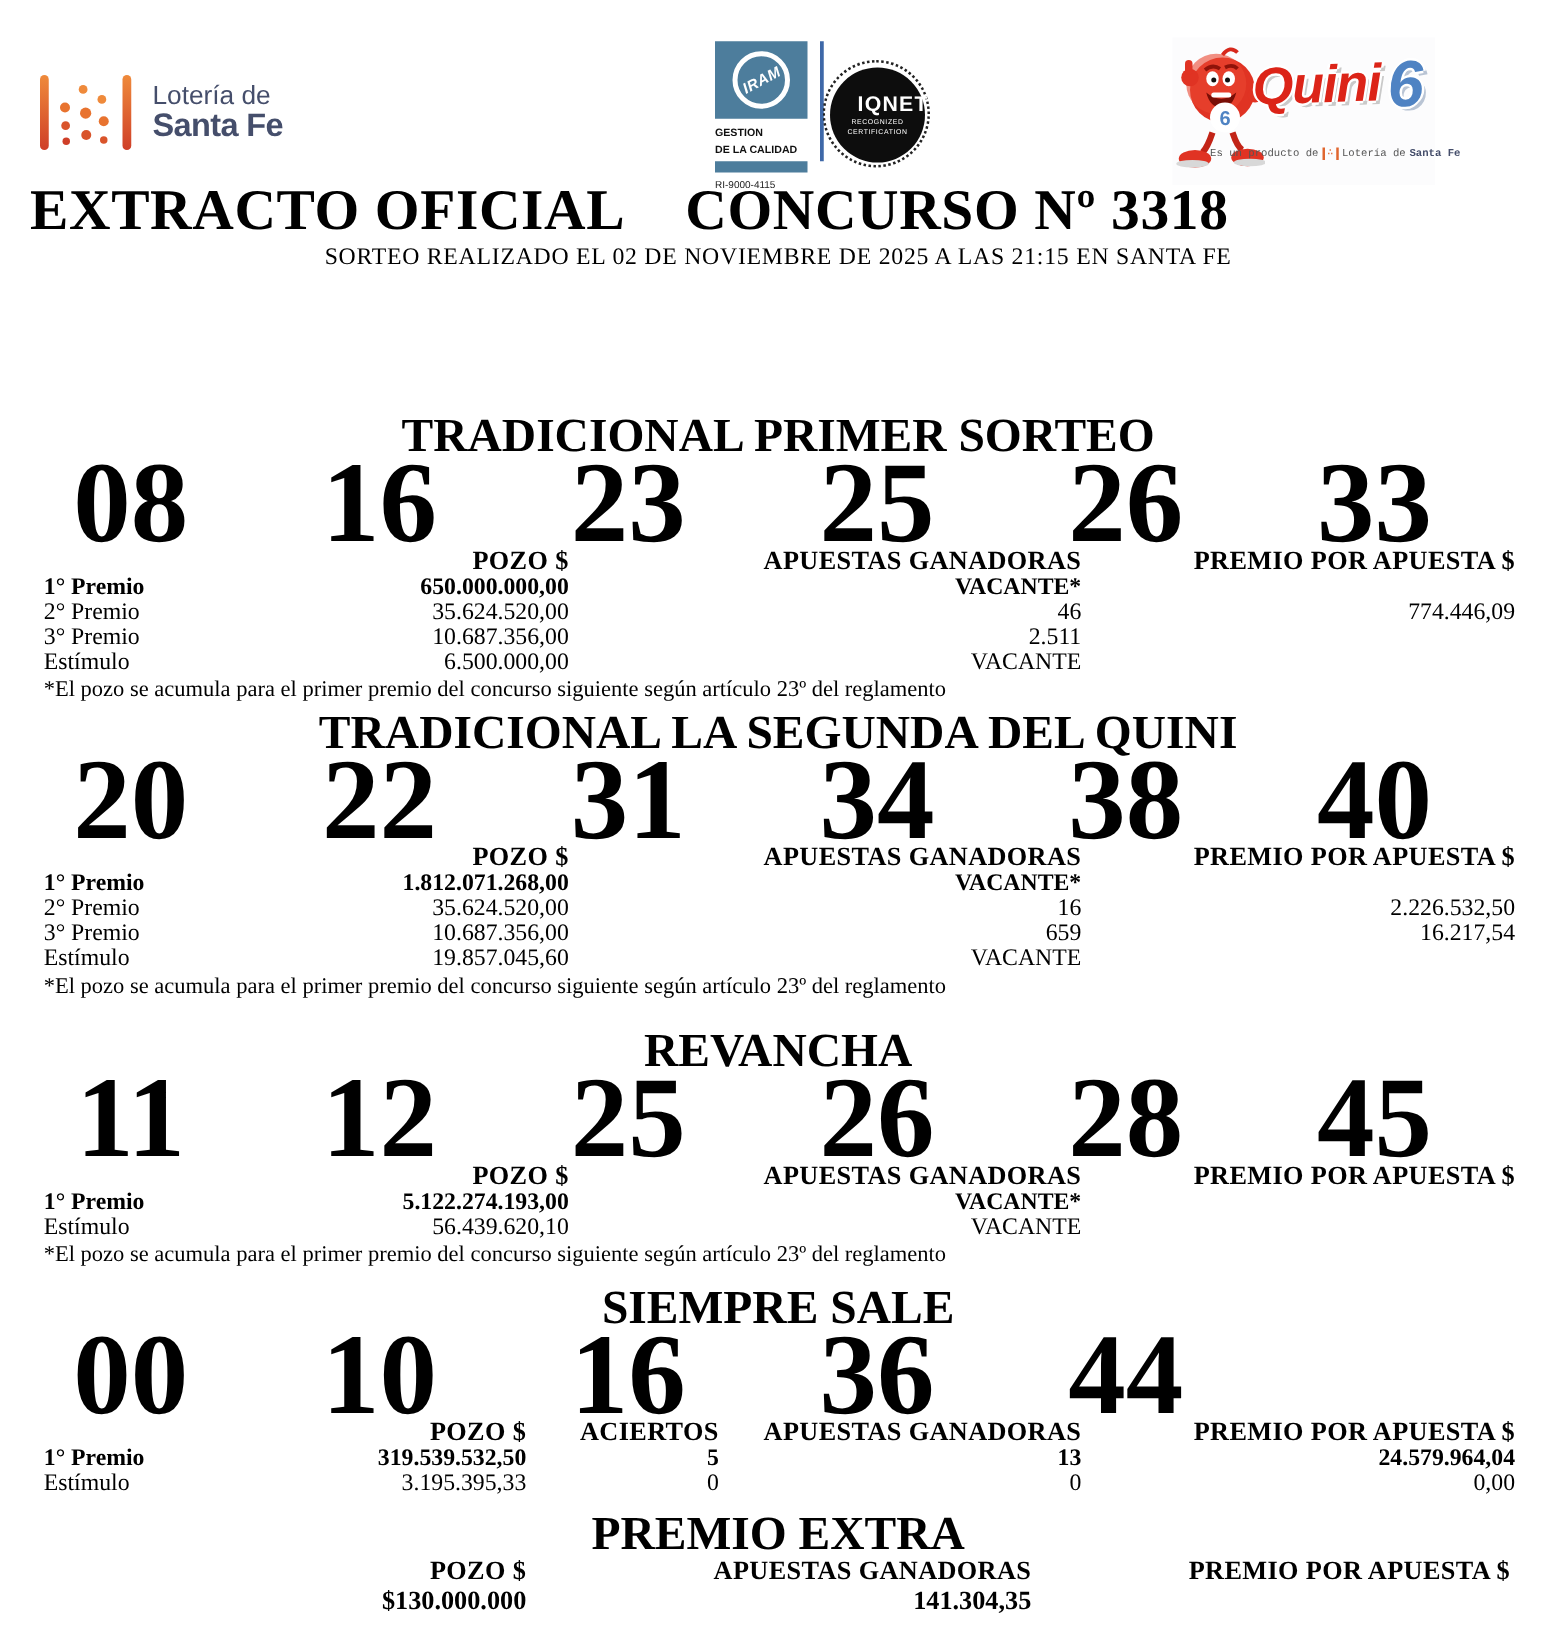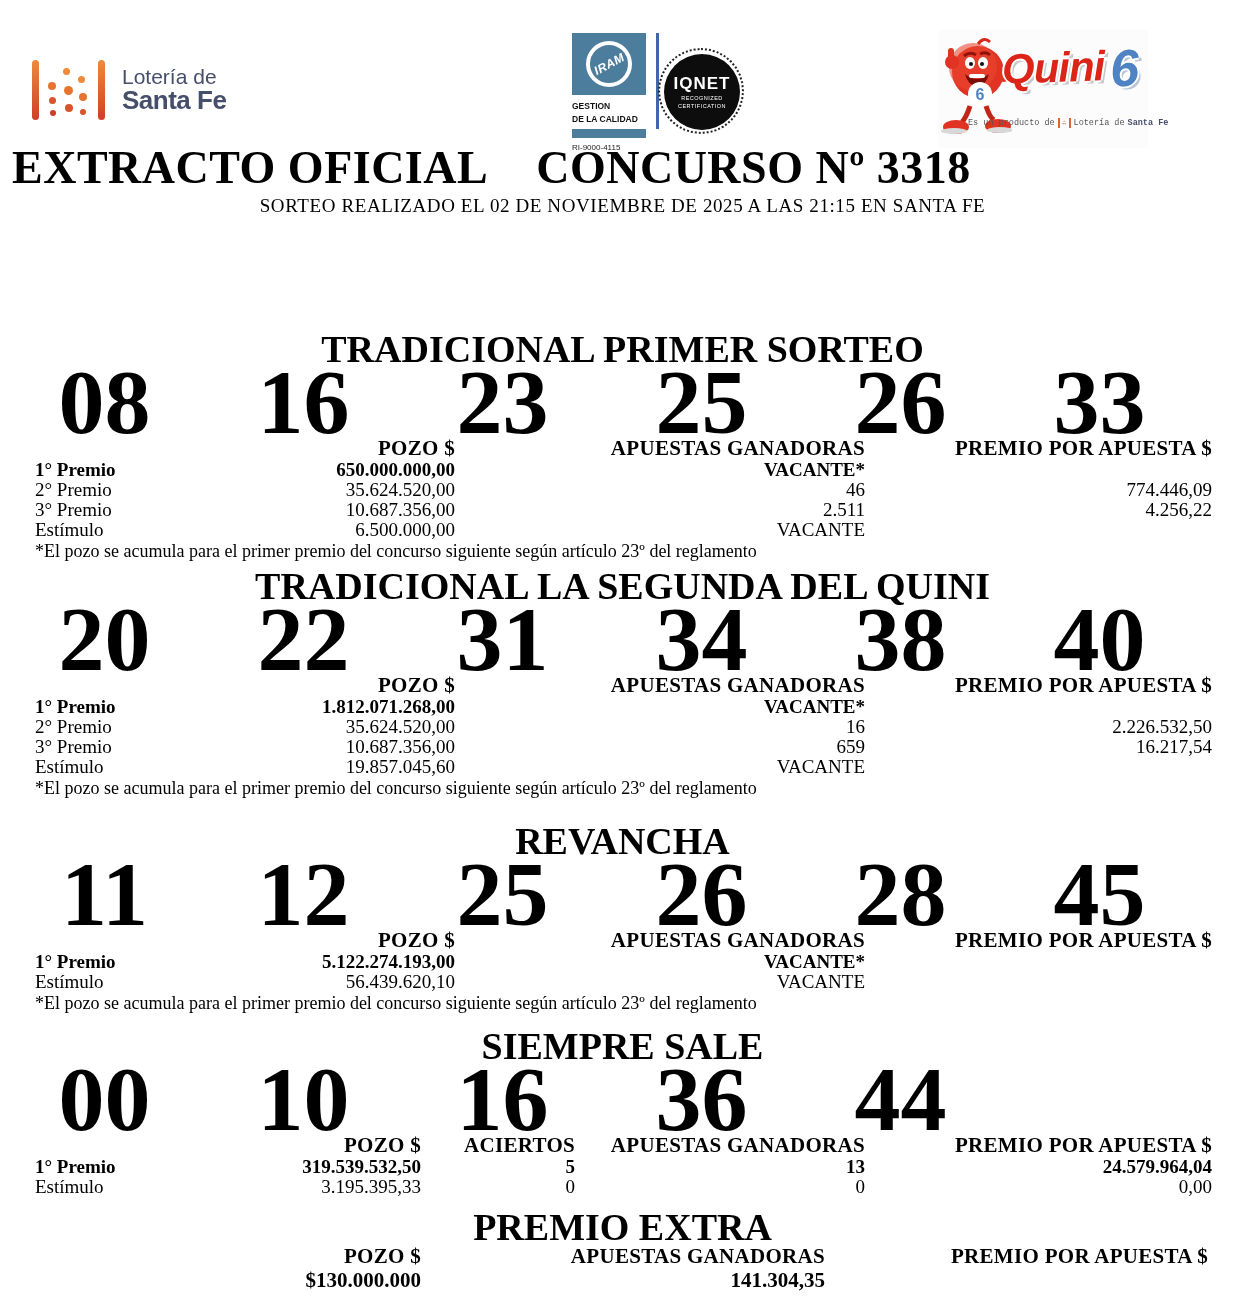--- a/index.html
+++ b/index.html
@@ -34,39 +34,39 @@
   .iram-code { font-family:"Liberation Sans", sans-serif; font-size:8px; color:#222; margin-top:5px; }
 
   .cert-divider { position:absolute; left:656px; top:33px; width:3px; height:96px; background:#3e68a8; }
 
   .iqnet { position:absolute; left:662px; top:52px; width:82px; height:82px; }
   .iqnet-dots { position:absolute; left:-4px; top:-4px; width:86px; height:86px;
                 border:2px dotted #222; border-radius:50%; }
   .iqnet-circle { position:absolute; left:2px; top:2px; width:76px; height:76px; background:#0d0d0d;
                   border-radius:50%; display:flex; flex-direction:column; align-items:center; justify-content:center;
                   color:#fff; font-family:"Liberation Sans", sans-serif; }
-  .iqnet-name { font-weight:bold; font-size:17px; letter-spacing:1px; }
+  .iqnet-name { font-weight:bold; font-size:17px; letter-spacing:1px;padding-left:25px; }
   .iqnet-sub { font-size:5.5px; letter-spacing:0.5px; line-height:1.5; text-align:center; }
 
   .quini-logo { position:absolute; left:938px; top:30px; width:210px; height:118px; background:#fcfcfd; }
   .quini-row { position:absolute; left:0; top:8px; display:flex; align-items:center; }
   .quini-word { font-family:"Liberation Sans", sans-serif; font-weight:bold; font-style:italic;
                 font-size:42px; color:#dc2418; letter-spacing:-1px; transform:rotate(-2deg);
                 text-shadow:-2px 0 #fff, 2px 0 #fff, 0 -2px #fff, 0 2px #fff, 3px 3px 0 #c9c9c9; }
   .quini-six { font-family:"Liberation Sans", sans-serif; font-weight:bold; font-style:italic;
                font-size:52px; color:#4f83c3; margin-left:6px; transform:rotate(-2deg);
                text-shadow:-2px 0 #fff, 2px 0 #fff, 0 -2px #fff, 0 2px #fff, 3px 3px 0 #b9c4d4; }
   .quini-tag { position:absolute; left:30px; top:88px; display:flex; align-items:center; gap:3px;
                font-family:Liberation Mono, monospace; font-size:8.5px; color:#555; white-space:nowrap; }
   .mini-lsf { display:inline-block; border-left:2px solid #e0662f; border-right:2px solid #e0662f;
               color:#e0662f; font-size:8px; padding:0 2px; line-height:10px; }
   .quini-tag b { color:#454e6b; }
 
   
-  .title-row { display:flex; gap:48px; margin:6px 0 0 12px;
+  .title-row { display:flex; gap:48px; margin:6px 0 0 24px;
                font-size:46px; font-weight:bold; line-height:44px; letter-spacing:0.5px; white-space:nowrap; }
   .subtitle { text-align:center; font-size:19px; line-height:22px; margin-top:5px; letter-spacing:0.6px; }
 
   
   .section-title { text-align:center; font-size:38px; font-weight:bold; line-height:36px; }
   .numbers-row { display:grid; grid-template-columns:repeat(6,1fr); margin:0 46px 0 5px;
                  font-size:92px; font-weight:bold; line-height:70px; }
   .numbers-row span { text-align:center; }
 
   .tbl { padding-left:35px; padding-right:33px; }
@@ -216,21 +216,20 @@
     <div class="row-std trow">
       <span class="c-label">2° Premio</span>
       <span class="c-num">35.624.520,00</span>
       <span class="c-num">46</span>
       <span class="c-num">774.446,09</span>
     </div>
     <div class="row-std trow">
       <span class="c-label">3° Premio</span>
       <span class="c-num">10.687.356,00</span>
       <span class="c-num">2.511</span>
-      <span class="c-num">4.256,22</span>
     </div>
     <div class="row-std trow">
       <span class="c-label">Estímulo</span>
       <span class="c-num">6.500.000,00</span>
       <span class="c-num">VACANTE</span>
       <span class="c-num"></span>
     </div>
   </div>
   <div class="footnote">*El pozo se acumula para el primer premio del concurso siguiente según artículo 23º del reglamento</div>
 </div>

